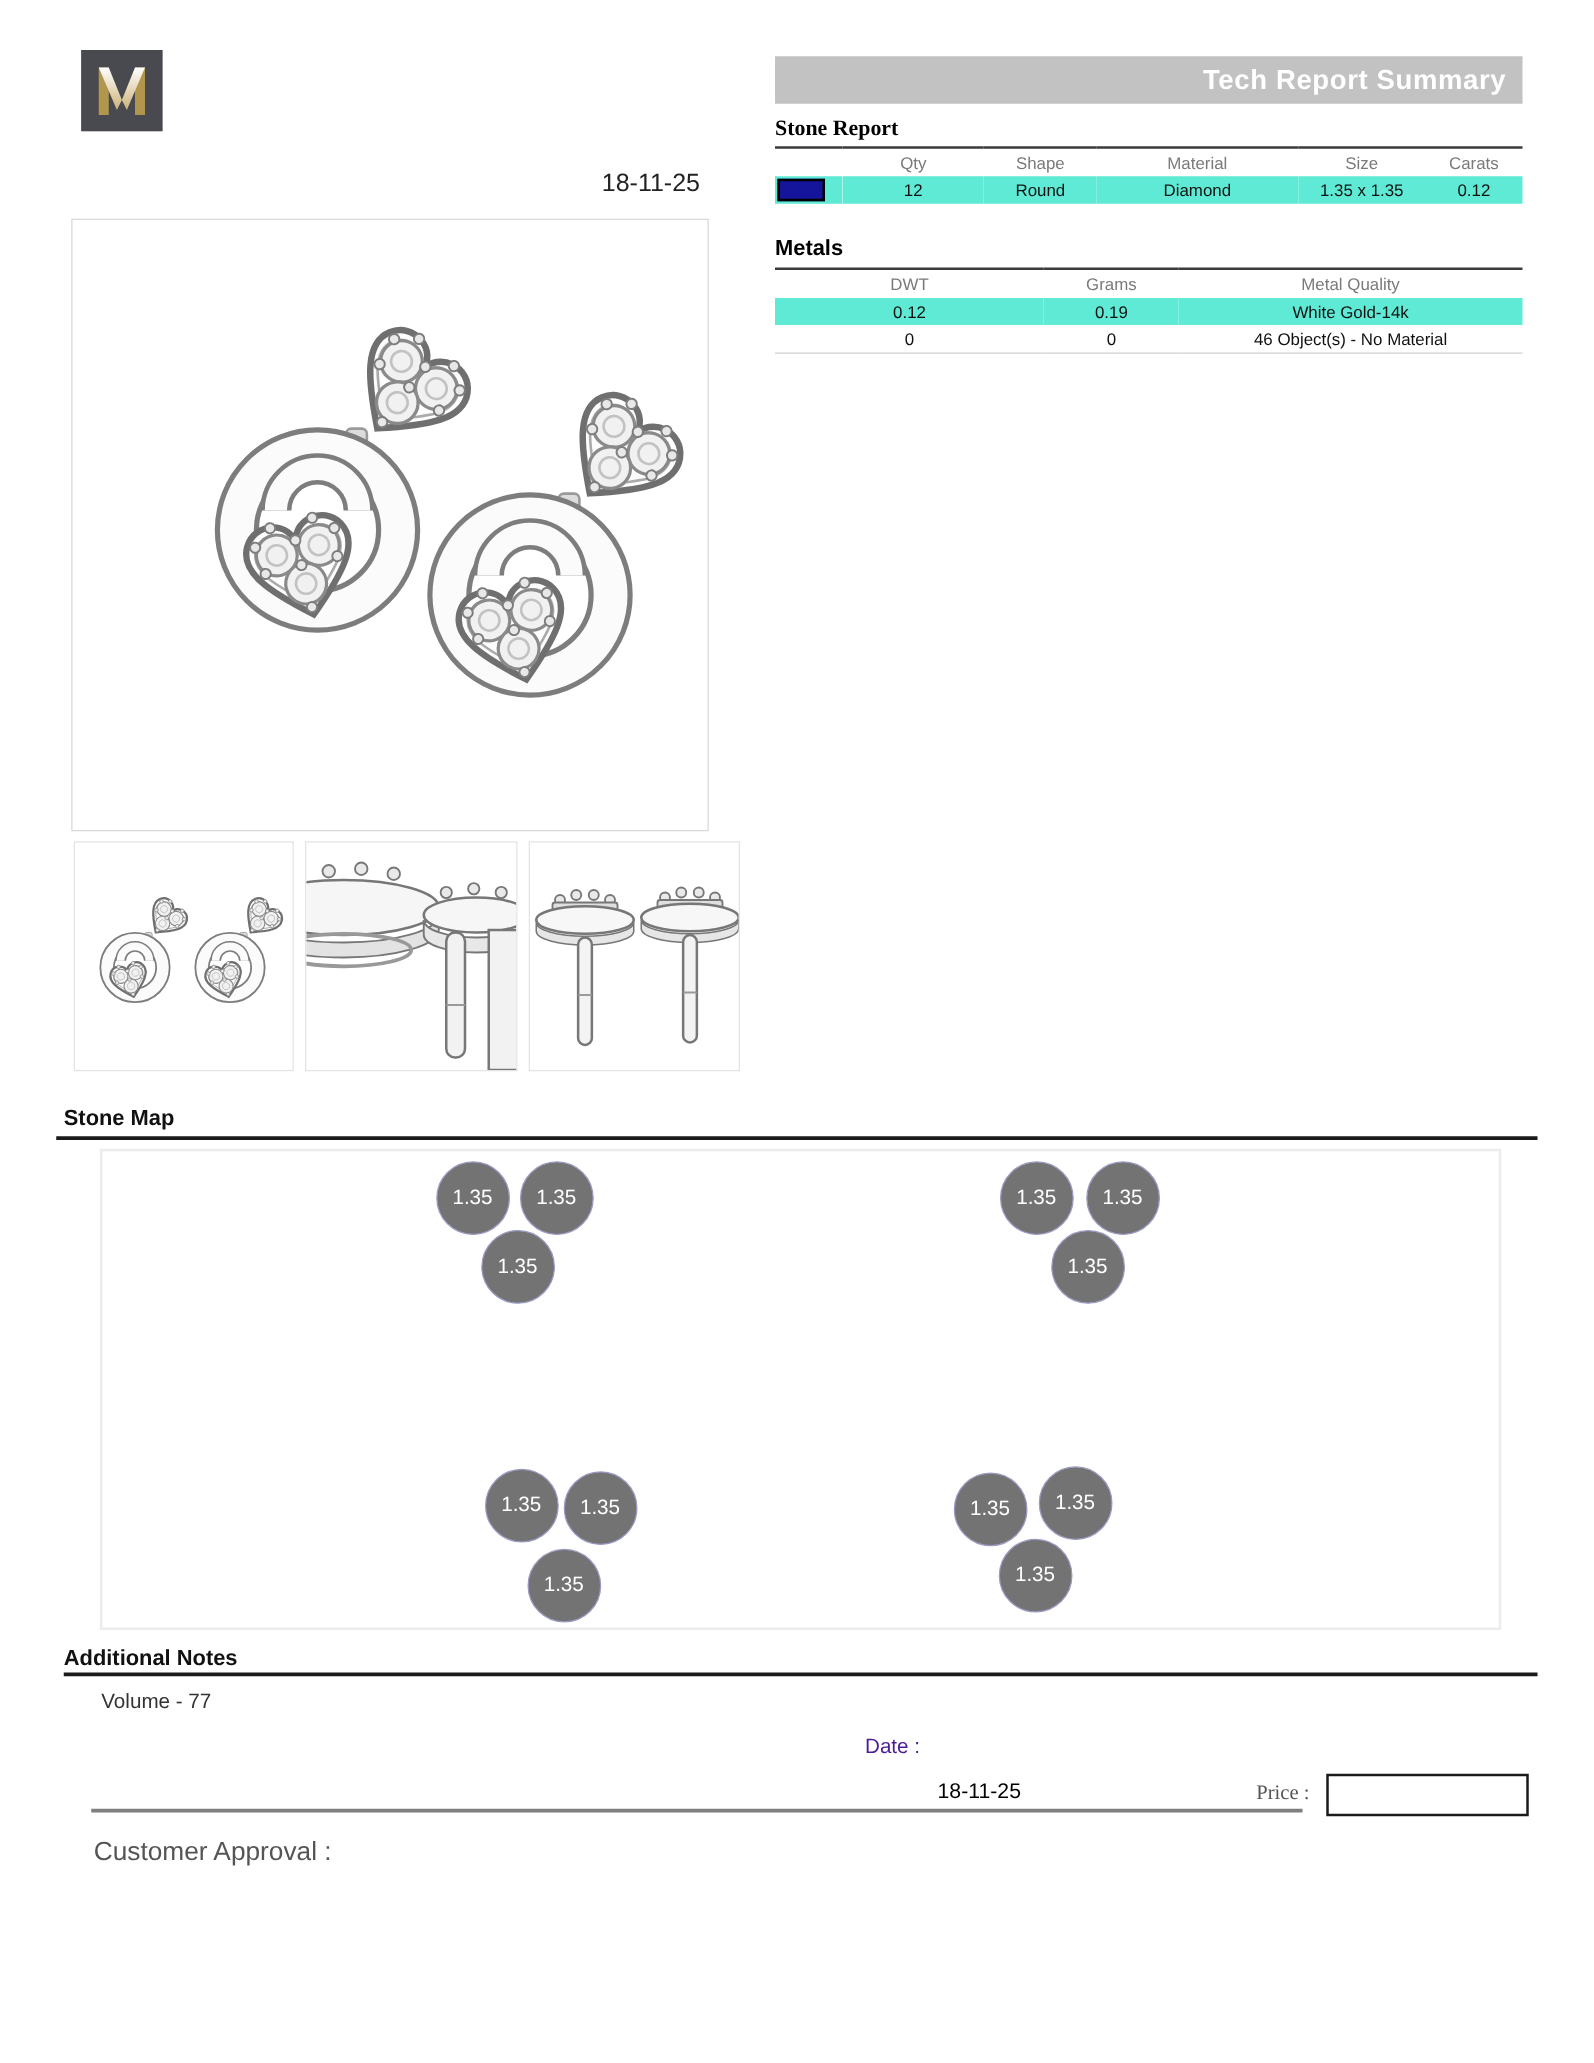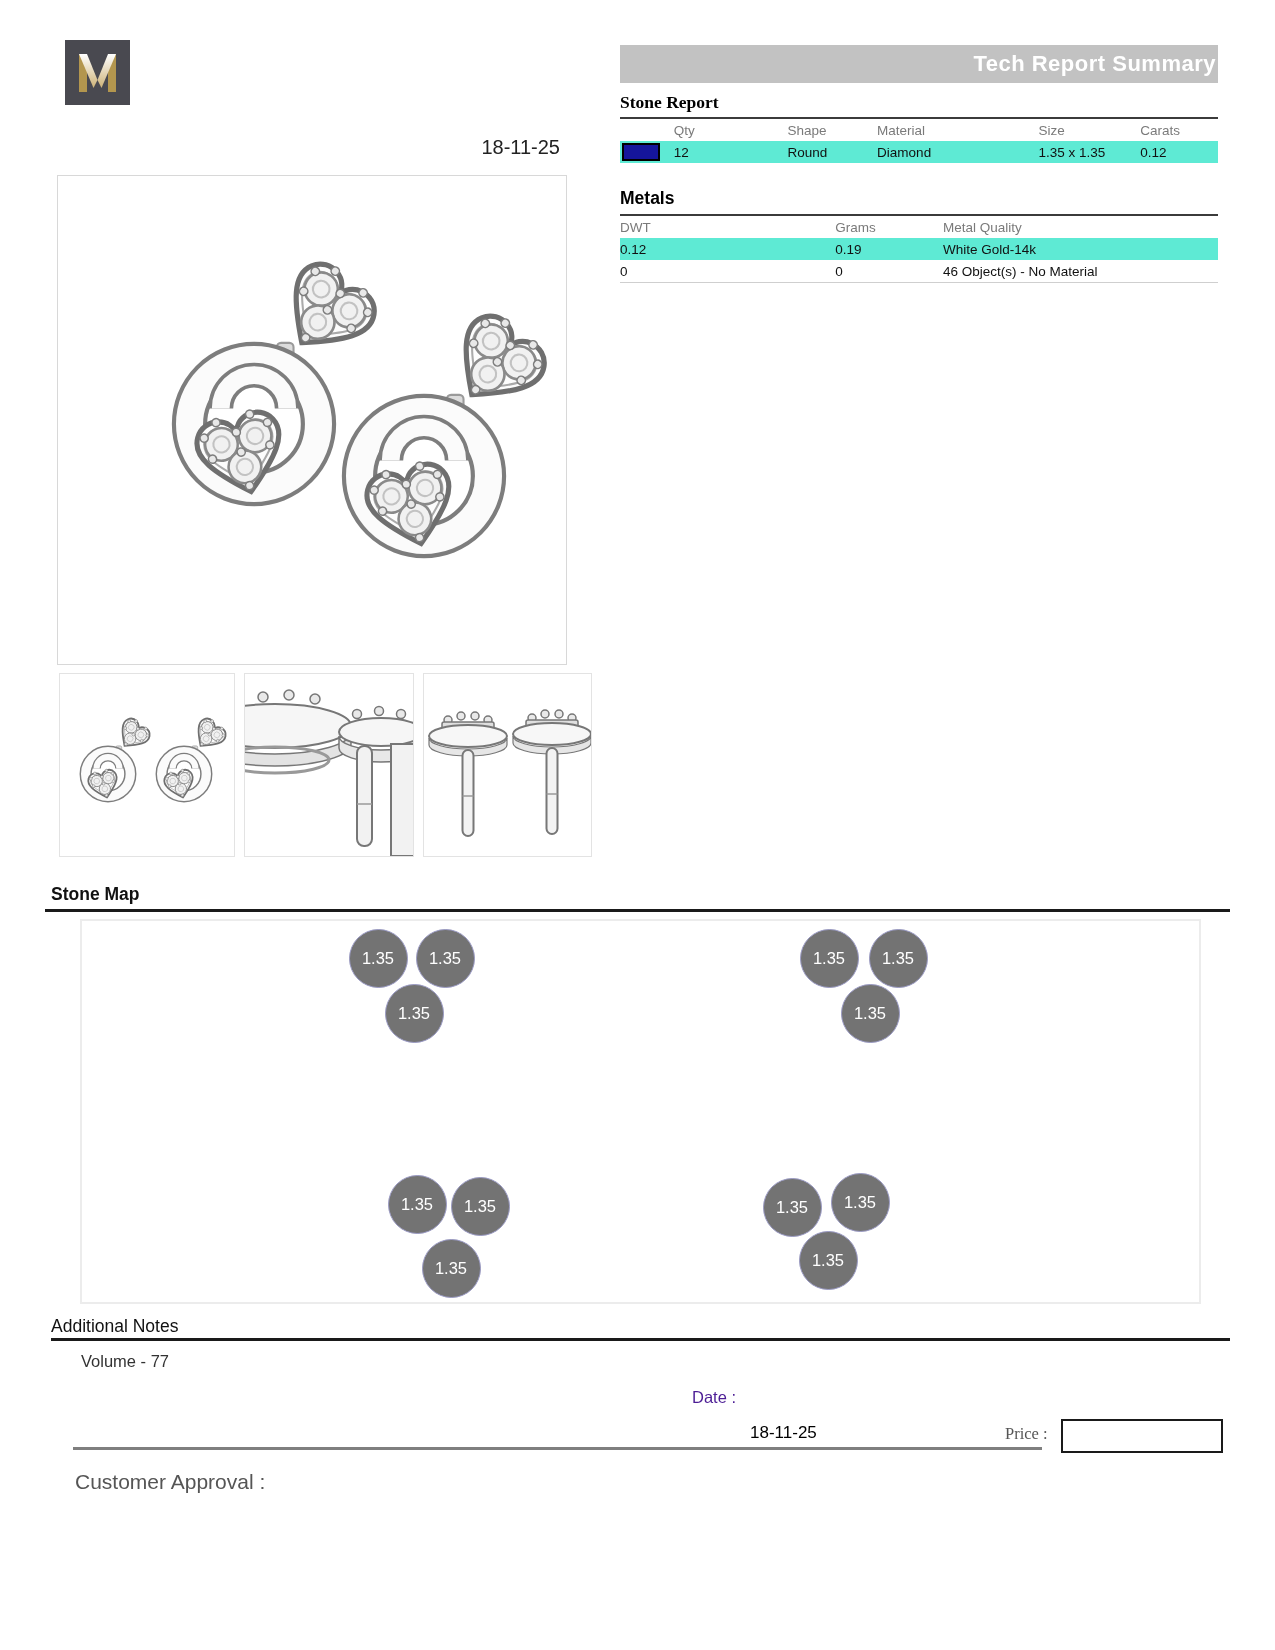--- a/index.html
+++ b/index.html
@@ -5,29 +5,29 @@
   html,body{margin:0;padding:0;background:#fff;}
   #page{
     position:relative;width:1275px;height:1650px;background:#ffffff;
     font-family:"Liberation Sans", sans-serif;color:#111;overflow:hidden;
   }
   
   #logo{position:absolute;left:65px;top:40px;width:65px;height:65px;background:#494950;}
   
   #header-bar{
     position:absolute;left:620px;top:45px;width:598px;height:38px;background:#c2c2c2;
-    display:flex;align-items:center;justify-content:flex-end;padding-right:2px;box-sizing:border-box;
+    display:flex;align-items:center;justify-content:flex-end;padding-right:13px;box-sizing:border-box;
   }
   #header-bar .title{color:#ffffff;font-size:22px;font-weight:bold;letter-spacing:.5px;}
   
   .rc-heading{position:absolute;left:620px;font-size:17.5px;font-weight:bold;color:#000;}
   
   .rc-table{position:absolute;left:620px;width:598px;border-collapse:collapse;table-layout:fixed;}
   .rc-table{border-top:2.5px solid #3b3b3b;}
-  .rc-table td,.rc-table th{font-weight:normal;font-size:13.5px;height:22px;padding:0;overflow:hidden;white-space:nowrap;}
+  .rc-table td,.rc-table th{font-weight:normal;font-size:13.5px;height:22px;text-align:center;padding:0;overflow:hidden;white-space:nowrap;}
   .rc-table .hdr td{color:#7a7a7a;}
   .rc-table .shade td{background:#5eead4;color:#111;}
   .rc-table .plain td{background:#ffffff;color:#111;}
   #metals-table tr:last-child td{border-bottom:1px solid #cfcfcf;}
   .swatch{display:inline-block;width:34px;height:14px;background:#15159b;border:2px solid #000;margin-left:2px;vertical-align:middle;}
   .swatch-cell{text-align:left !important;}
   
   #date-top{position:absolute;left:57px;top:136px;width:503px;text-align:right;font-size:20px;color:#222;}
   
   #main-render{position:absolute;left:57px;top:175px;width:508px;height:488px;border:1px solid #d8d8d8;background:#fff;}
@@ -38,21 +38,21 @@
   #thumb-3{left:423px;width:167px;}
   
   #stone-map-heading{position:absolute;left:51px;top:884px;font-size:17.5px;font-weight:bold;}
   #stone-map-rule{position:absolute;left:45px;top:909px;width:1185px;height:2.5px;background:#1a1a1a;}
   #stone-map-box{position:absolute;left:80px;top:919px;width:1117px;height:381px;border:2px solid #ececec;background:#fff;}
   .stone-dot{
     position:absolute;width:59px;height:59px;border-radius:50%;background:#737373;border:1px solid #9a9ac4;
     color:#fff;font-size:16.5px;display:flex;align-items:center;justify-content:center;box-sizing:border-box;
   }
   
-  #addnotes-heading{position:absolute;left:51px;top:1316px;font-size:17.5px;font-weight:normal;}
+  #addnotes-heading{position:absolute;left:51px;top:1316px;font-size:17.5px;font-weight:bold;}
   #addnotes-rule{position:absolute;left:51px;top:1338px;width:1179px;height:2.5px;background:#1a1a1a;}
   #volume-note{position:absolute;left:81px;top:1352px;font-size:16.5px;color:#333;}
   
   #customer-approval{position:absolute;left:75px;top:1424px;font-size:21px;color:#555;margin-top:46px;}
   #footer-line{position:absolute;left:73px;top:1447px;width:969px;height:3px;background:#7f7f7f;}
   #date-label{position:absolute;left:692px;top:1388px;font-size:16.5px;color:#4c1d95;}
   #date-value{position:absolute;left:750px;top:1423px;font-size:17px;color:#000;}
   #price-label{position:absolute;left:1005px;top:1424px;font-size:16.5px;color:#555;font-family:Liberation Serif, serif;}
   #price-box{position:absolute;left:1061px;top:1419px;width:158px;height:30px;border:2px solid #1a1a1a;background:#fff;}
 </style>

